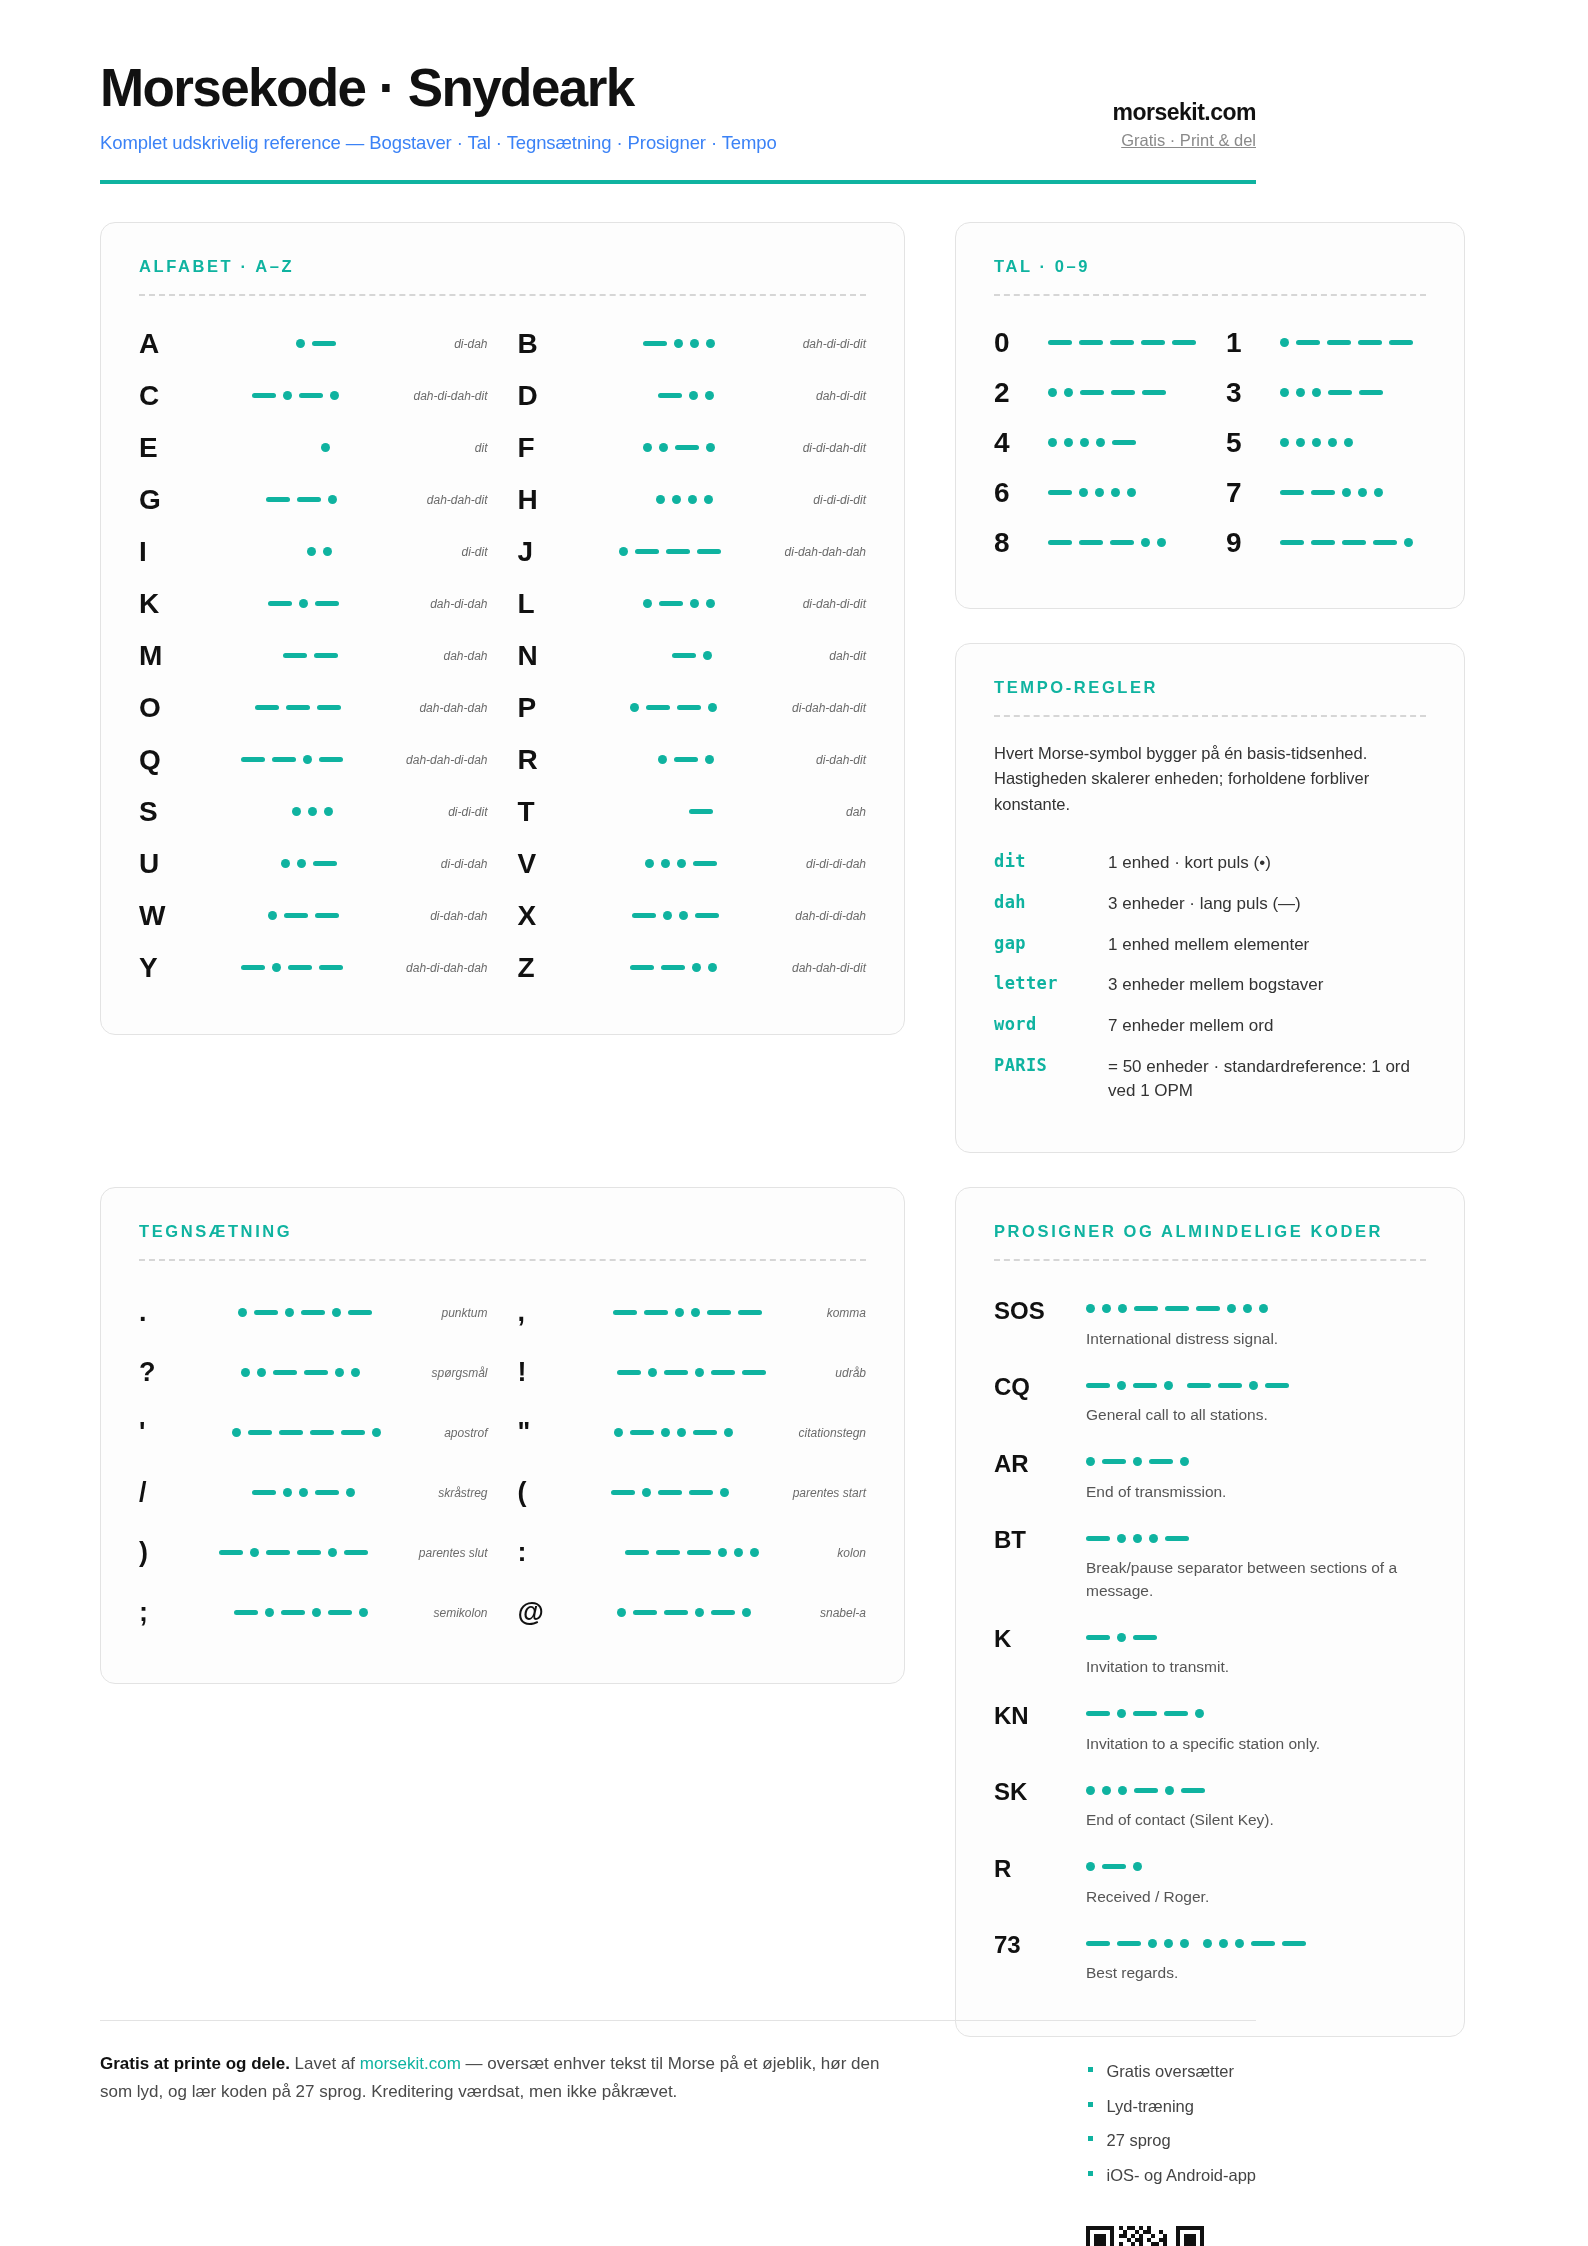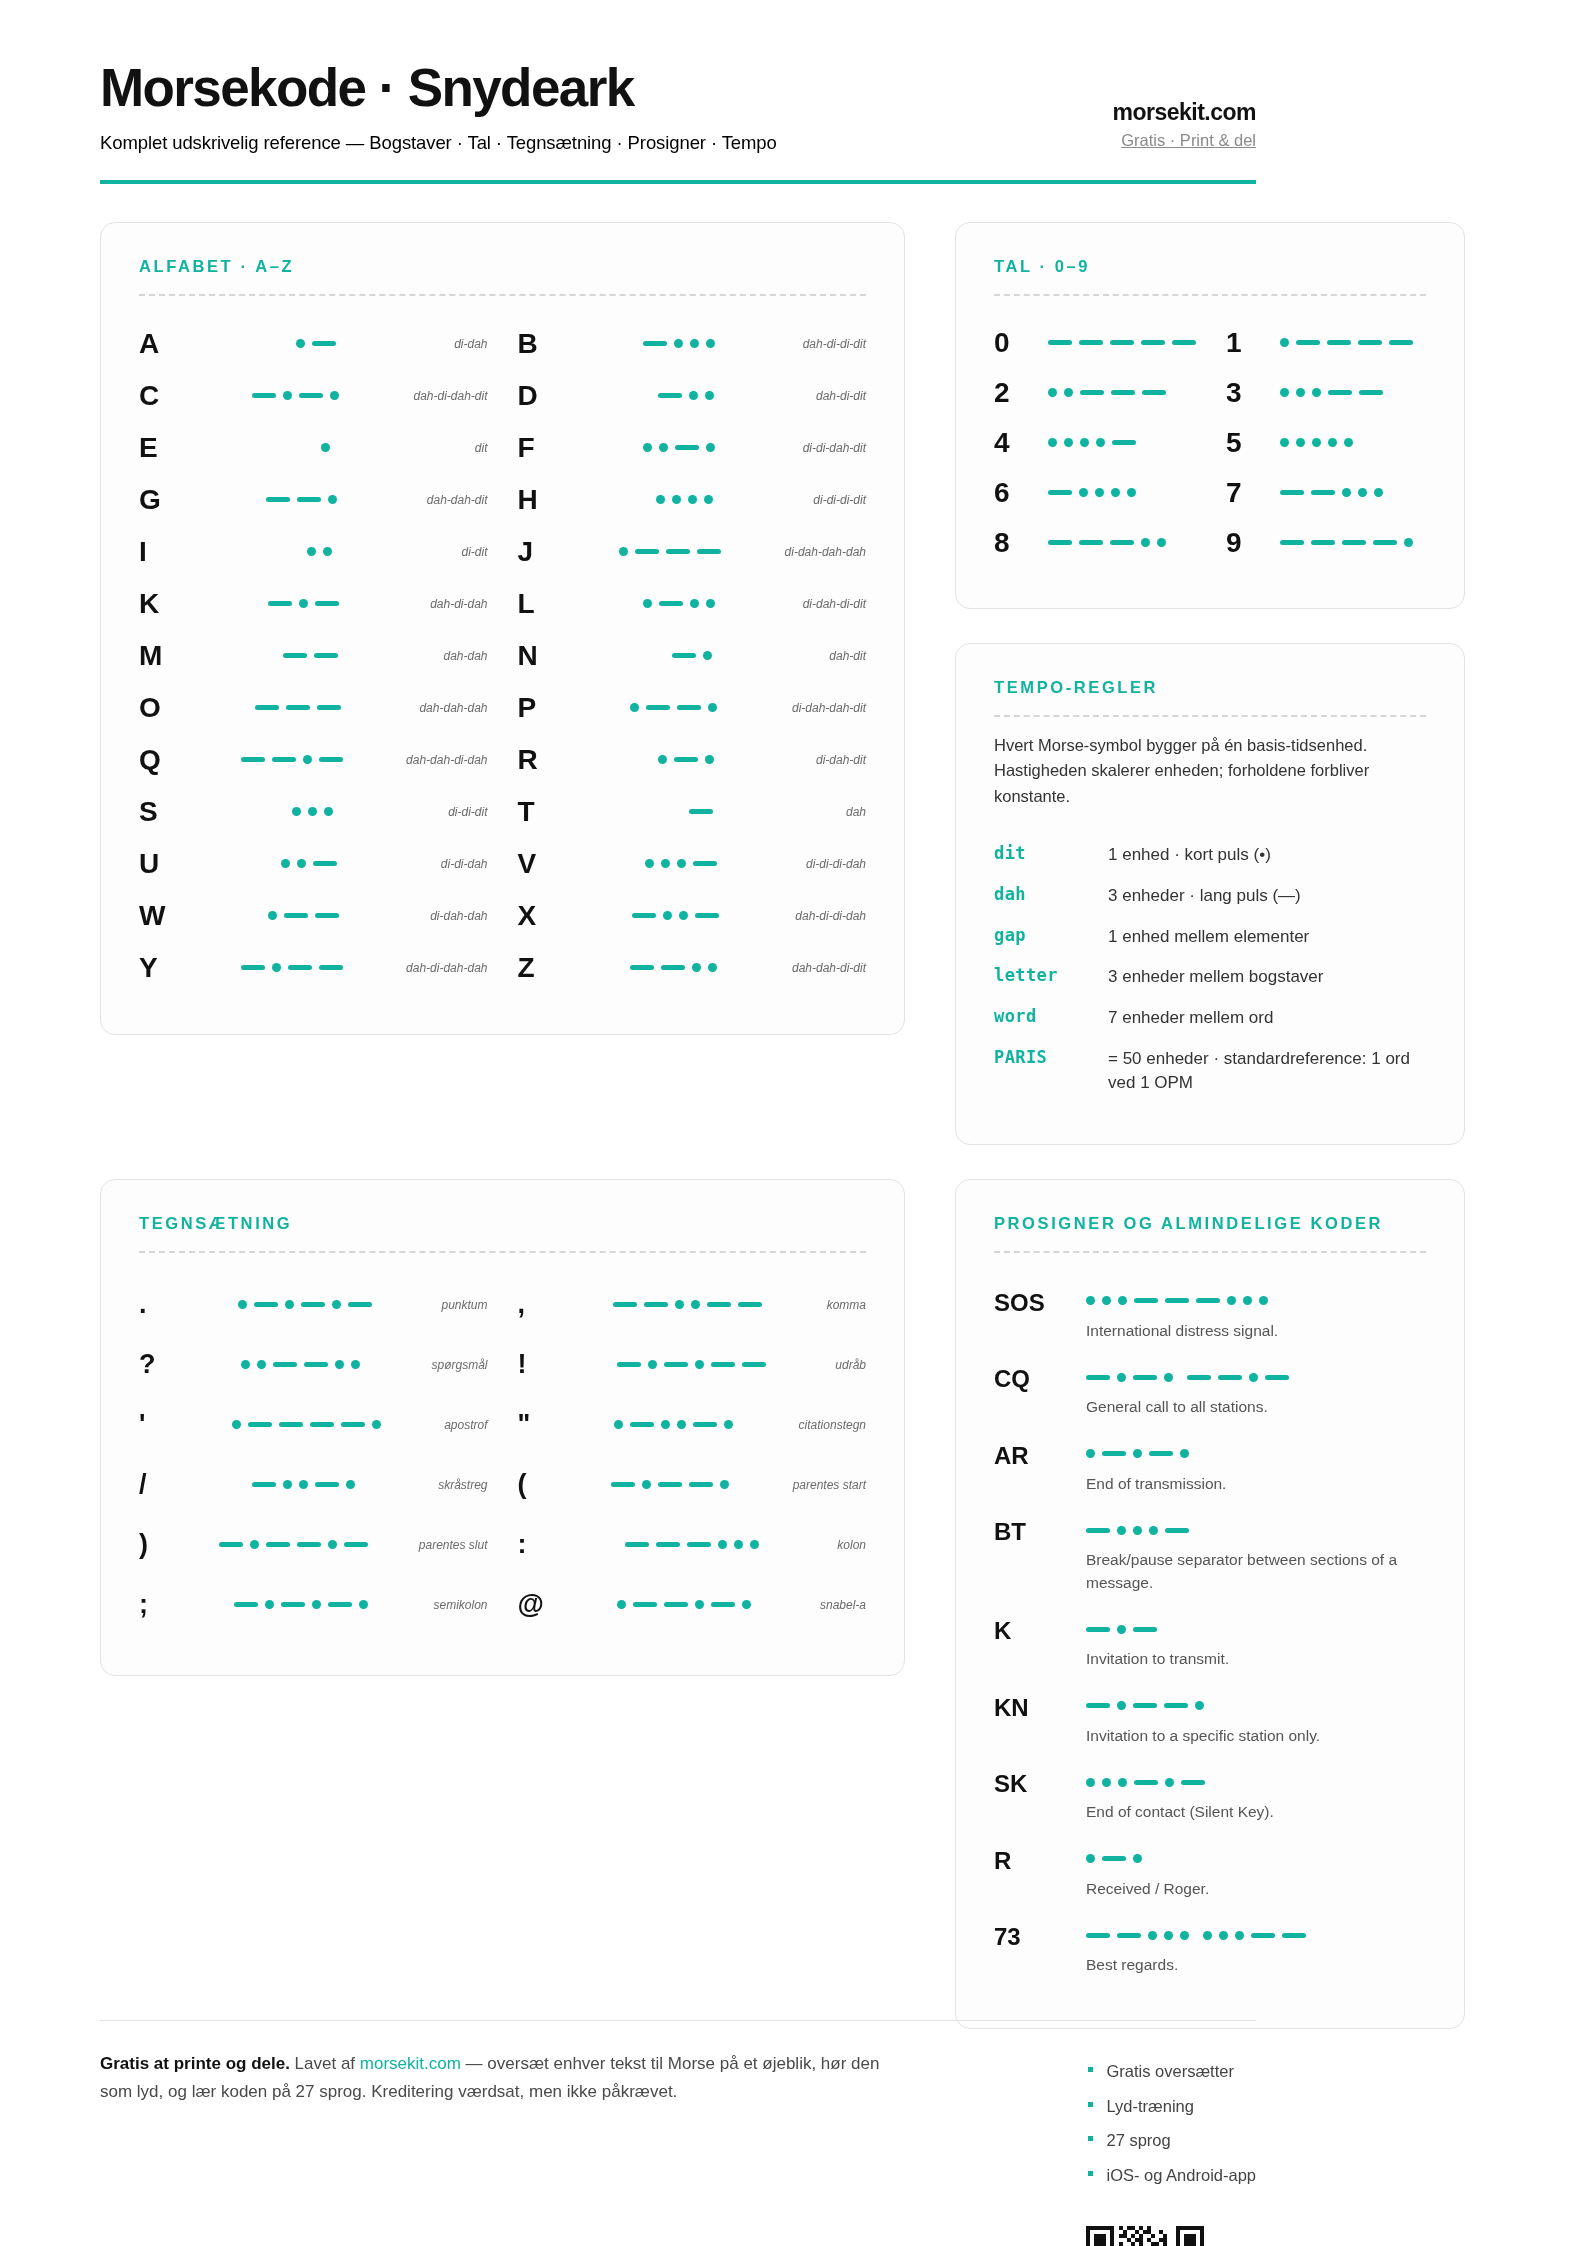--- a/index.html
+++ b/index.html
@@ -32,21 +32,21 @@
   .page-title {
     font-size: 53px;
     font-weight: 700;
     letter-spacing: -1.6px;
     color: #111111;
     line-height: 1.05;
   }
   .page-subtitle {
     margin-top: 16px;
     font-size: 18.5px;
-    color: #000000;
+    color: #3b82f6;
     letter-spacing: -0.1px;
   }
   .header-right {
     text-align: right;
     flex: 0 0 auto;
     padding-bottom: 4px;
   }
   .brand-name {
     font-size: 23px;
     font-weight: 700;
@@ -149,21 +149,21 @@
 
   
   .nums .code-row { min-height: 50px; grid-template-columns: 52px 1fr; }
   .nums .morse { justify-content: flex-start; padding-left: 2px; }
 
   
   .punct-grid .code-row { min-height: 60px; grid-template-columns: 44px 1fr auto; }
 
   
   .tempo-intro {
-    margin-top: 16px;
+    margin-top: 24px;
     font-size: 16.5px;
     line-height: 1.55;
     color: #333333;
   }
   .tempo-list { margin-top: 26px; }
   .tempo-row {
     display: grid;
     grid-template-columns: 104px 1fr;
     column-gap: 10px;
     align-items: start;

